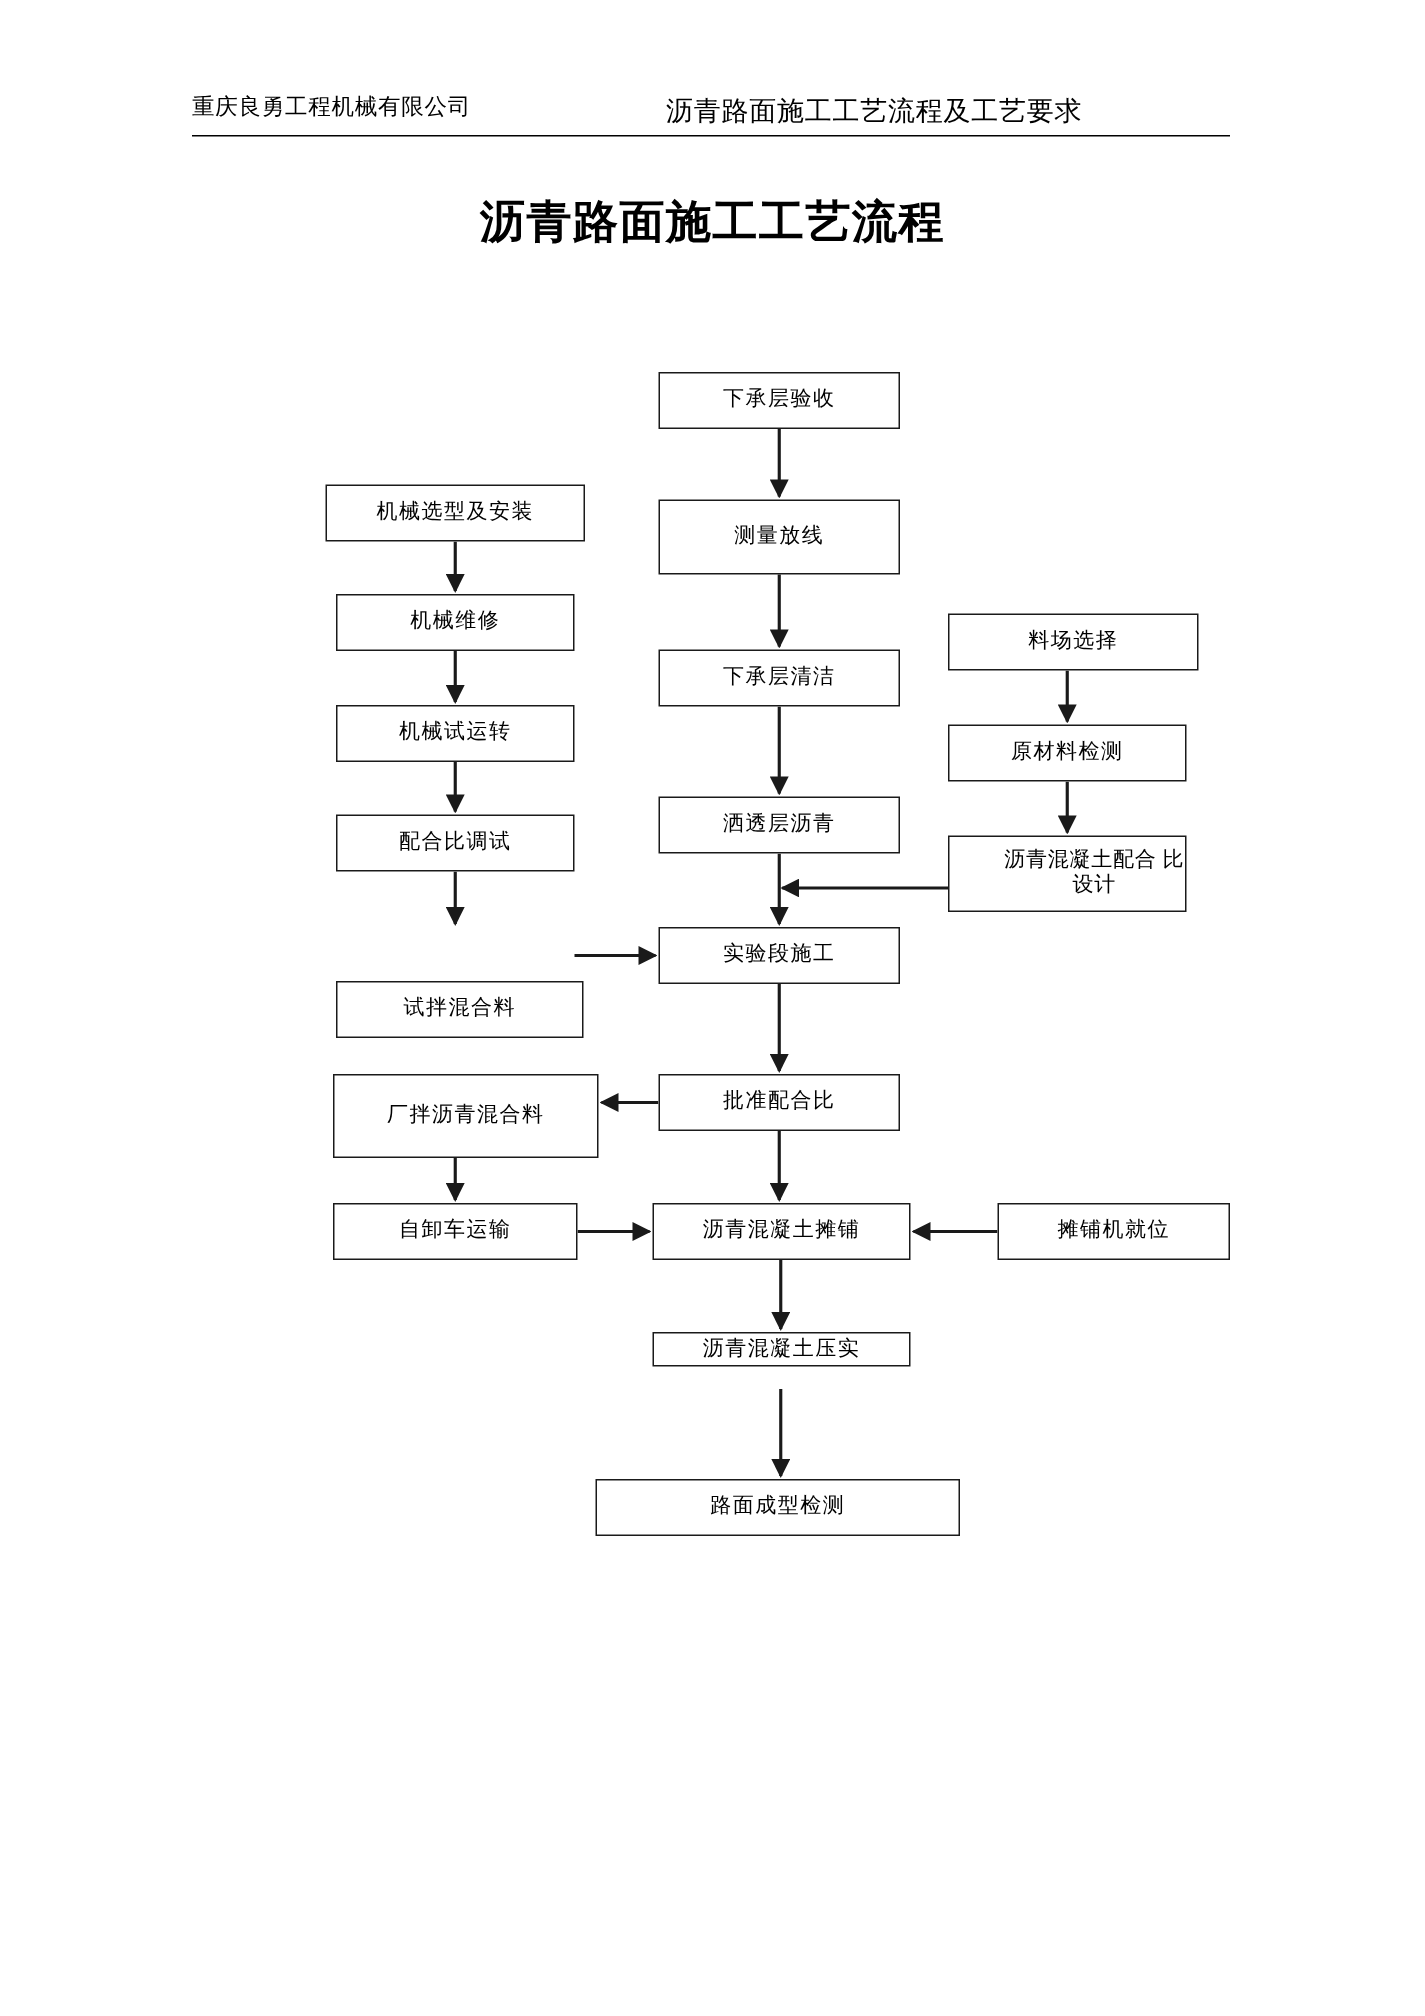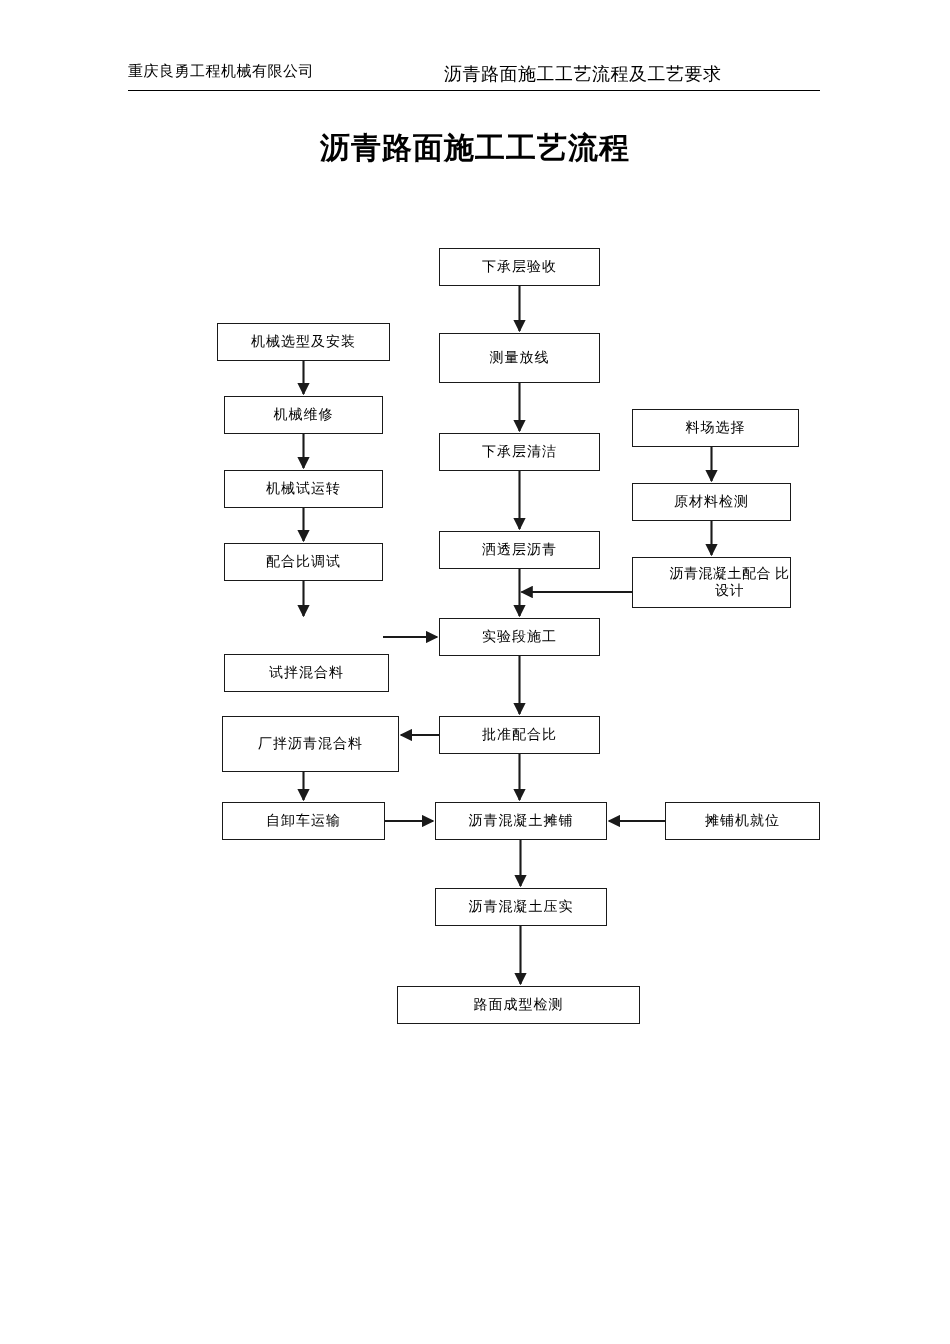--- a/index.html
+++ b/index.html
@@ -138,21 +138,21 @@
     </g>
   </svg>
 
   <div class="node" style="left:439px; top:248px; width:161px; height:38px;">下承层验收</div>
   <div class="node" style="left:439px; top:333px; width:161px; height:50px;">测量放线</div>
   <div class="node" style="left:439px; top:433px; width:161px; height:38px;">下承层清洁</div>
   <div class="node" style="left:439px; top:531px; width:161px; height:38px;">洒透层沥青</div>
   <div class="node" style="left:439px; top:618px; width:161px; height:38px;">实验段施工</div>
   <div class="node" style="left:439px; top:716px; width:161px; height:38px;">批准配合比</div>
   <div class="node" style="left:435px; top:802px; width:172px; height:38px;">沥青混凝土摊铺</div>
-  <div class="node" style="left:435px; top:888px; width:172px; height:38px;font-family:Liberation Serif, serif;">沥青混凝土压实</div>
+  <div class="node" style="left:435px; top:888px; width:172px; height:23px;font-family:Liberation Serif, serif;">沥青混凝土压实</div>
   <div class="node" style="left:397px; top:986px; width:243px; height:38px;">路面成型检测</div>
 
   <div class="node" style="left:217px; top:323px; width:173px; height:38px;">机械选型及安装</div>
   <div class="node" style="left:224px; top:396px; width:159px; height:38px;">机械维修</div>
   <div class="node" style="left:224px; top:470px; width:159px; height:38px;">机械试运转</div>
   <div class="node" style="left:224px; top:543px; width:159px; height:38px;">配合比调试</div>
   <div class="node" style="left:224px; top:618px; width:165px; height:38px;margin-top:36px;">试拌混合料</div>
   <div class="node" style="left:222px; top:716px; width:177px; height:56px;">厂拌沥青混合料</div>
   <div class="node" style="left:222px; top:802px; width:163px; height:38px;">自卸车运输</div>
 

